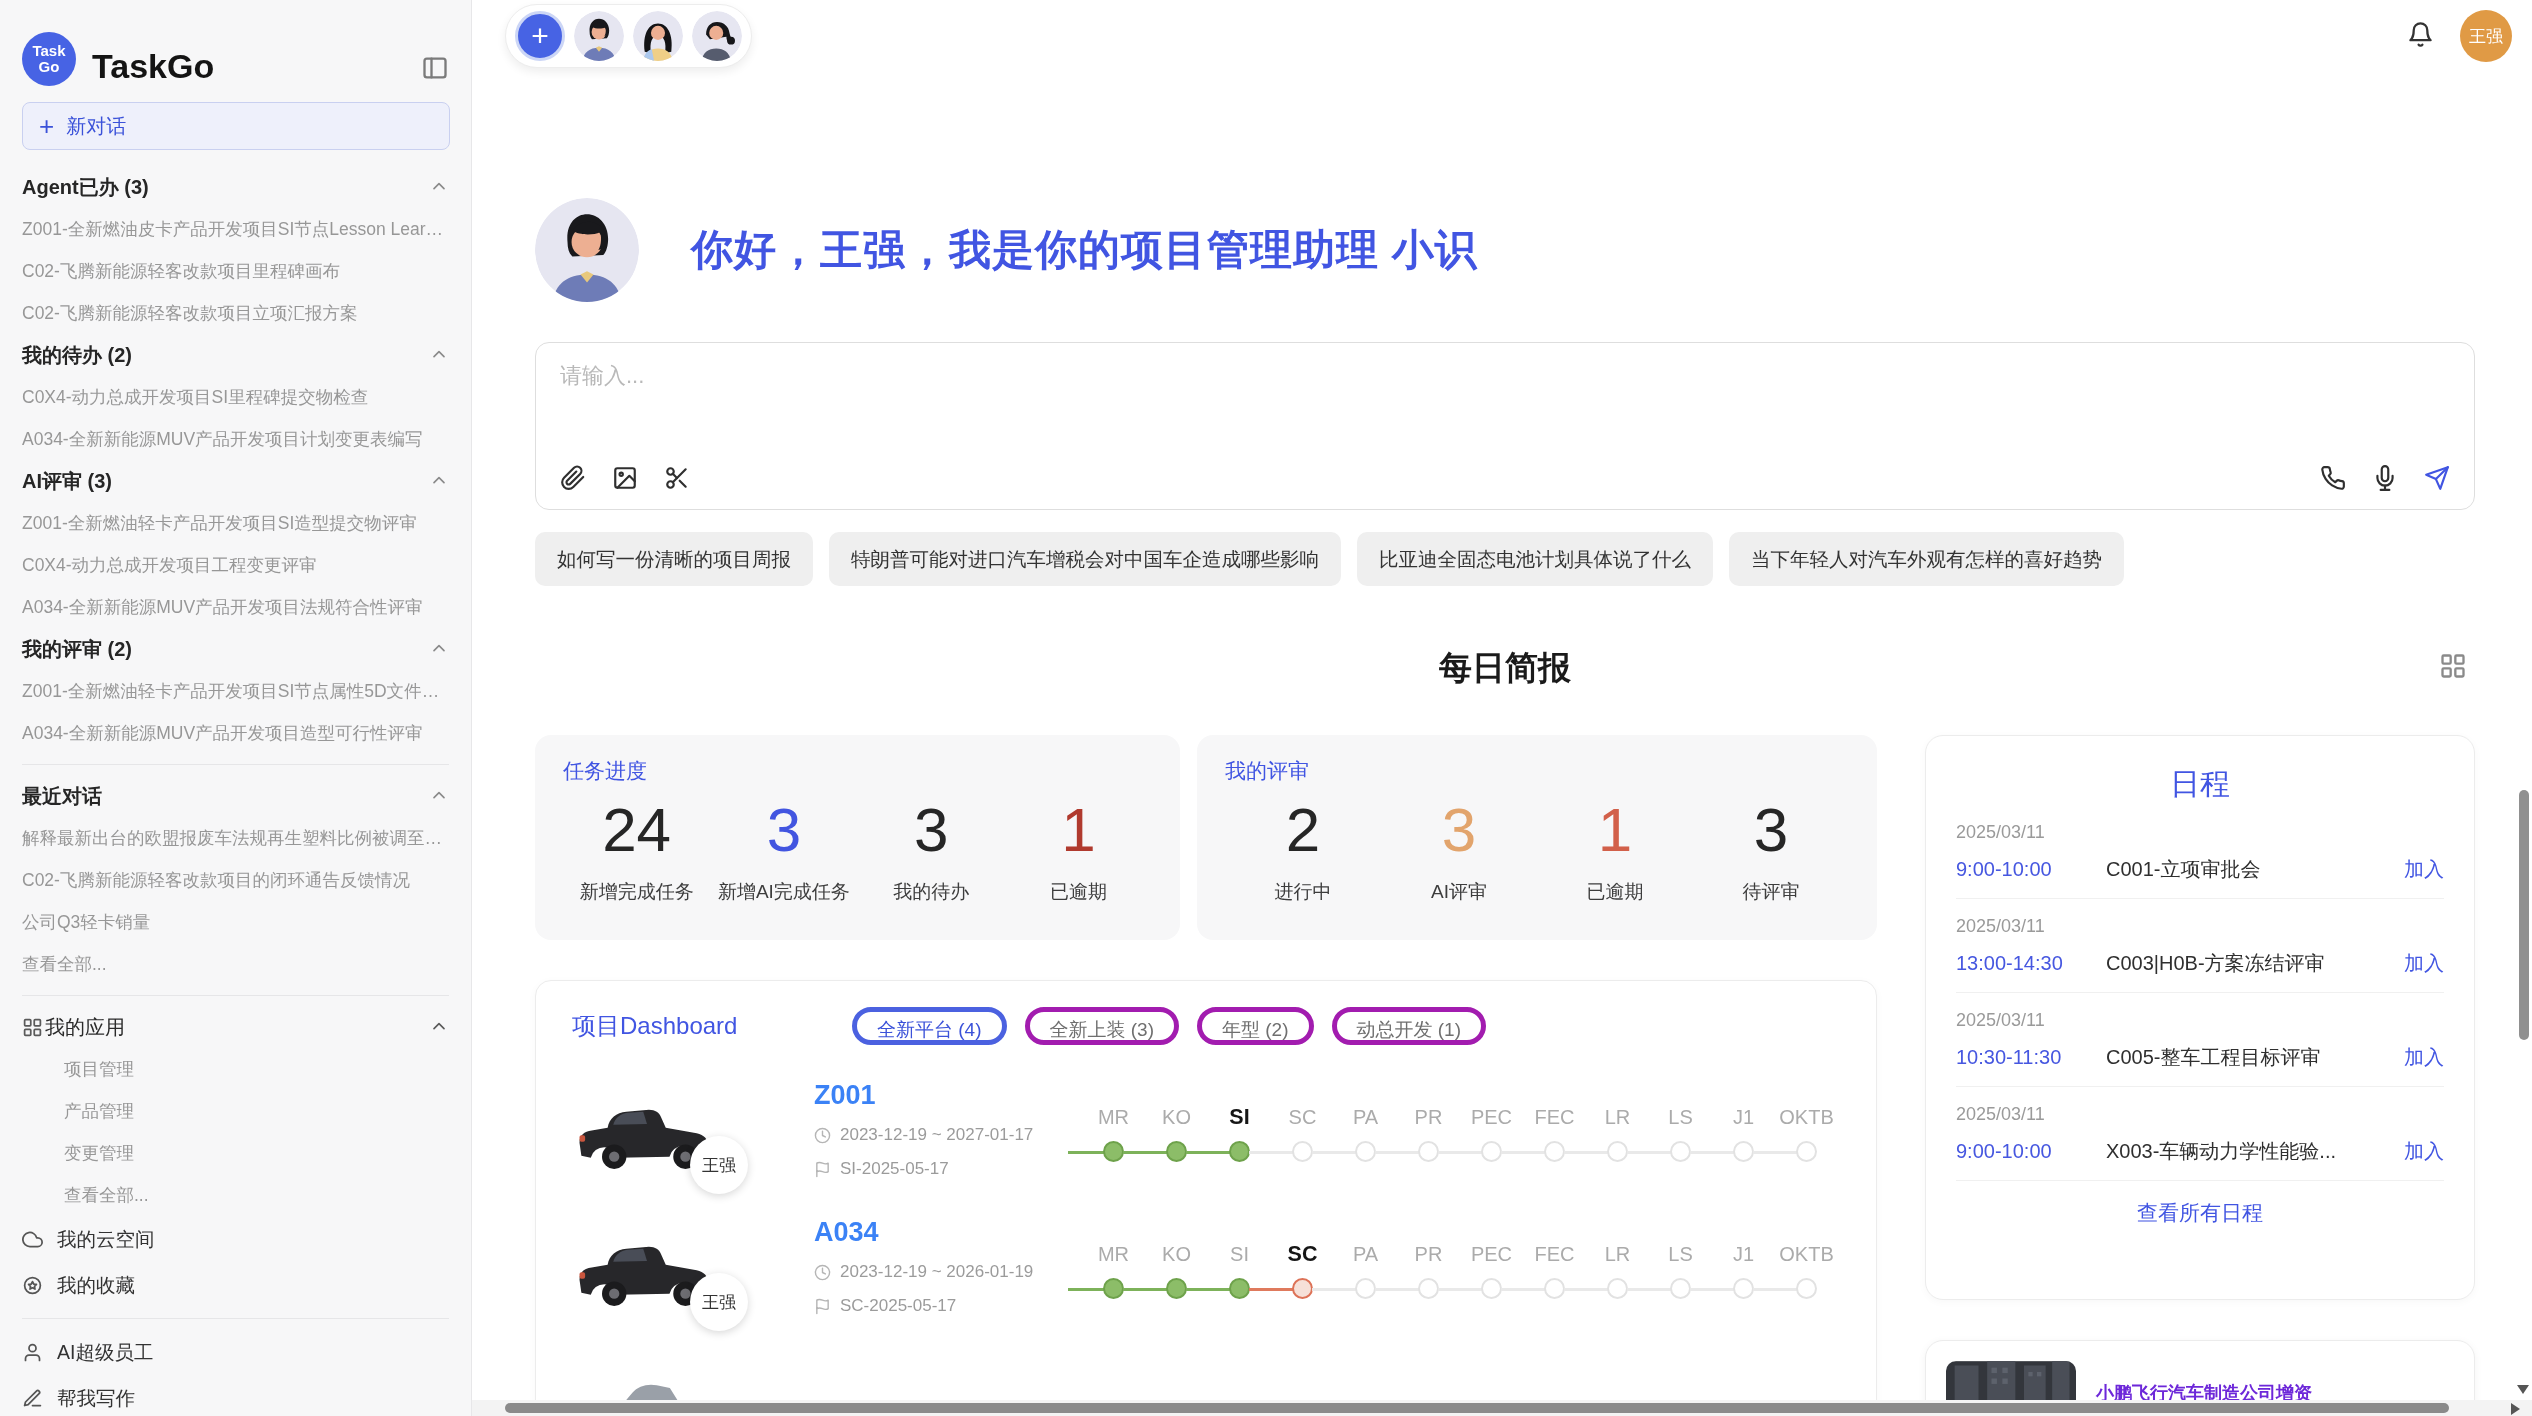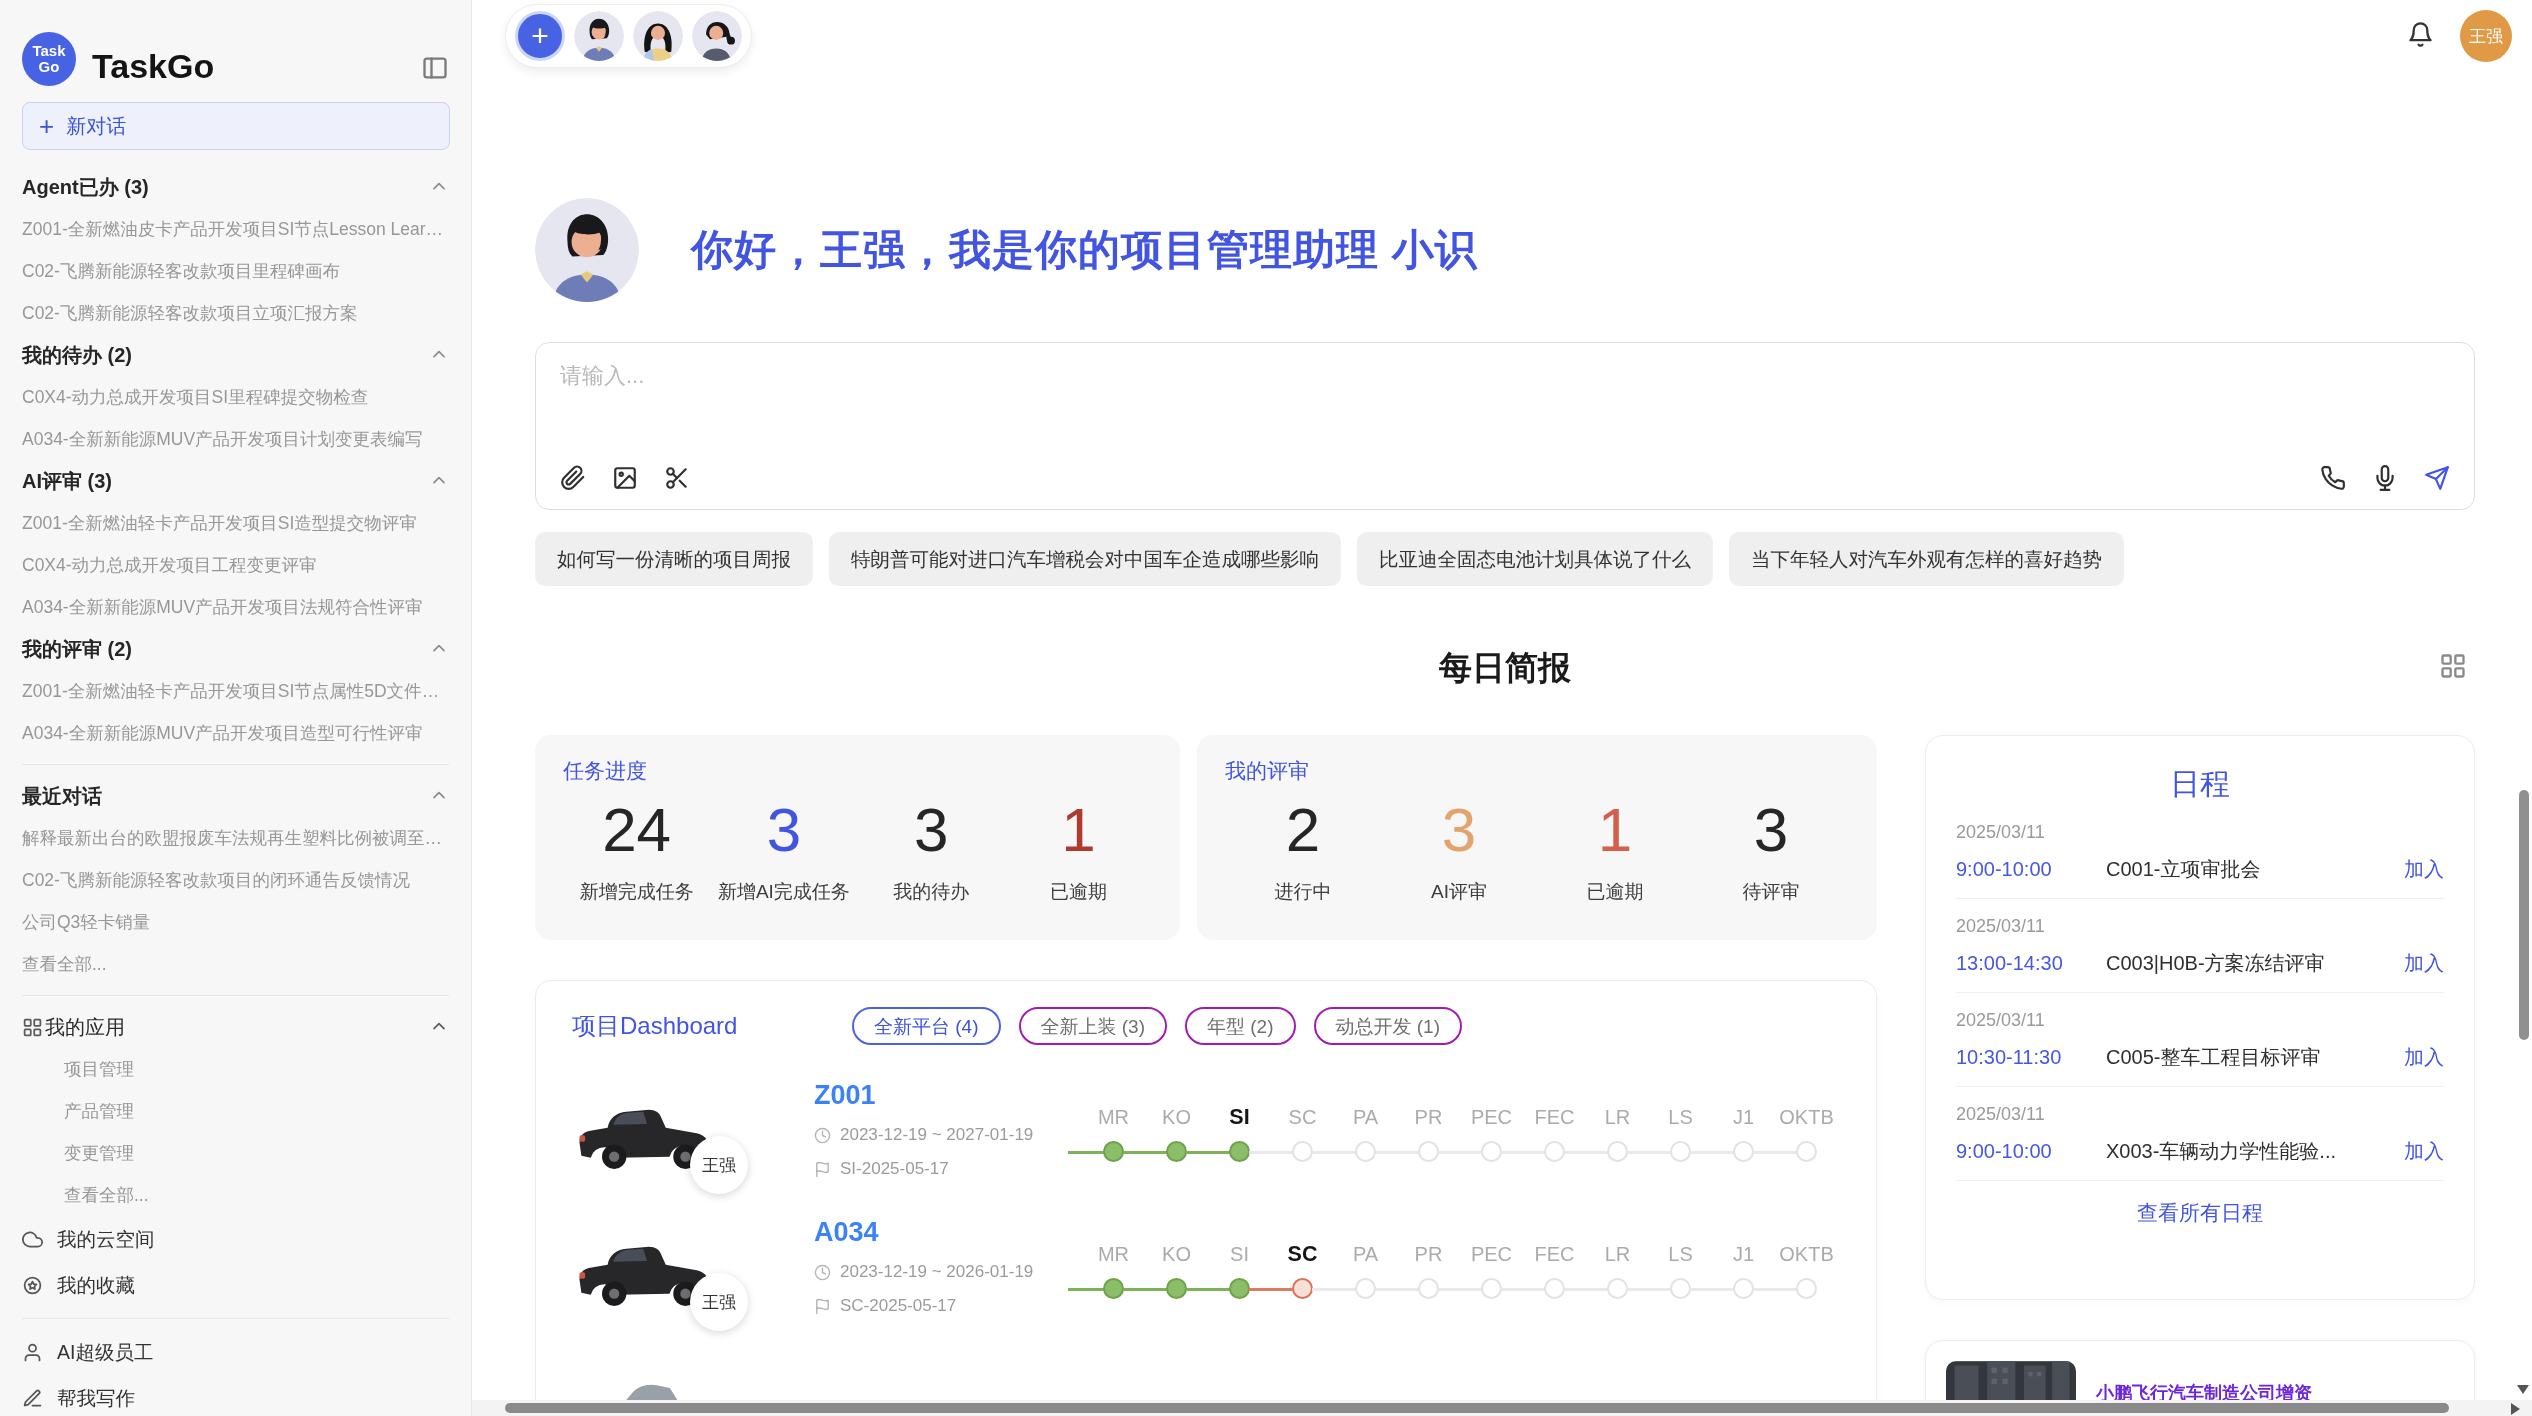--- a/index.html
+++ b/index.html
@@ -86,21 +86,21 @@
   .stat-items { display:flex; margin-top:6px; }
   .stat { flex:1; text-align:center; }
   .stat .num { font-size:62px; font-weight:500; line-height:78px; }
   .stat .lbl { font-size:19px; color:#3d3d3d; margin-top:10px; }
 
   .dash-card { margin-top:40px; width:1342px; height:500px; border:1px solid #ececec; border-radius:16px;
     background:#fff; box-shadow:0 2px 8px rgba(0,0,0,.03); padding:26px 36px; overflow:hidden; }
   .dash-head { display:flex; align-items:center; }
   .dash-title { font-size:24px; color:#4155e2; font-weight:500; width:280px; }
   .tabs { display:flex; gap:18px; }
-  .tab { height:38px; line-height:36px; border-radius:19px; border:2px solid #a21caf; padding:0 20px;
+  .tab { height:38px; line-height:36px; border-radius:19px; border:5px solid #a21caf; padding:0 20px;
     font-size:19px; color:#6f6f6f; background:#fff; cursor:pointer; white-space:nowrap; }
   .tab.active { border-color:#4b61e0; color:#3b52d9; }
   .proj { display:flex; align-items:center; margin-top:32px; }
   .proj-car { position:relative; width:150px; height:105px; }
   .proj-car svg.car { width:150px; height:105px; display:block; }
   .owner { position:absolute; right:-26px; bottom:-12px; width:58px; height:58px; border-radius:50%;
     background:#fff; box-shadow:0 2px 8px rgba(0,0,0,.16); display:flex; align-items:center;
     justify-content:center; font-size:17px; color:#333; }
   .proj-info { margin-left:92px; width:268px; }
   .proj-code { font-size:27px; font-weight:700; color:#3b82f6; }
@@ -471,21 +471,21 @@
                     </svg>
                     <div class="owner">王强</div>
                   </div>
                   <div class="proj-info">
                     <div class="proj-code">Z001</div>
                     <div class="proj-meta">
                       <span style="width:17px;height:17px"><svg viewBox="0 0 24 24" fill="none" stroke="currentColor" stroke-width="2" stroke-linecap="round" stroke-linejoin="round" style="width:100%;height:100%">
                           <circle cx="12" cy="12" r="10"></circle>
                           <polyline points="12 6 12 12 16 14"></polyline>
                         </svg></span>
-                      <span>2023-12-19 ~ 2027-01-19</span>
+                      <span>2023-12-19 ~ 2027-01-17</span>
                     </div>
                     <div class="proj-meta">
                       <span style="width:17px;height:17px"><svg viewBox="0 0 24 24" fill="none" stroke="currentColor" stroke-width="2" stroke-linecap="round" stroke-linejoin="round" style="width:100%;height:100%">
                           <path d="M4 15s1-1 4-1 5 2 8 2 4-1 4-1V3s-1 1-4 1-5-2-8-2-4 1-4 1z"></path>
                           <line x1="4" y1="22" x2="4" y2="15"></line>
                         </svg></span>
                       <span>SI-2025-05-17</span>
                     </div>
                   </div>
                   <div class="ms-wrap">

